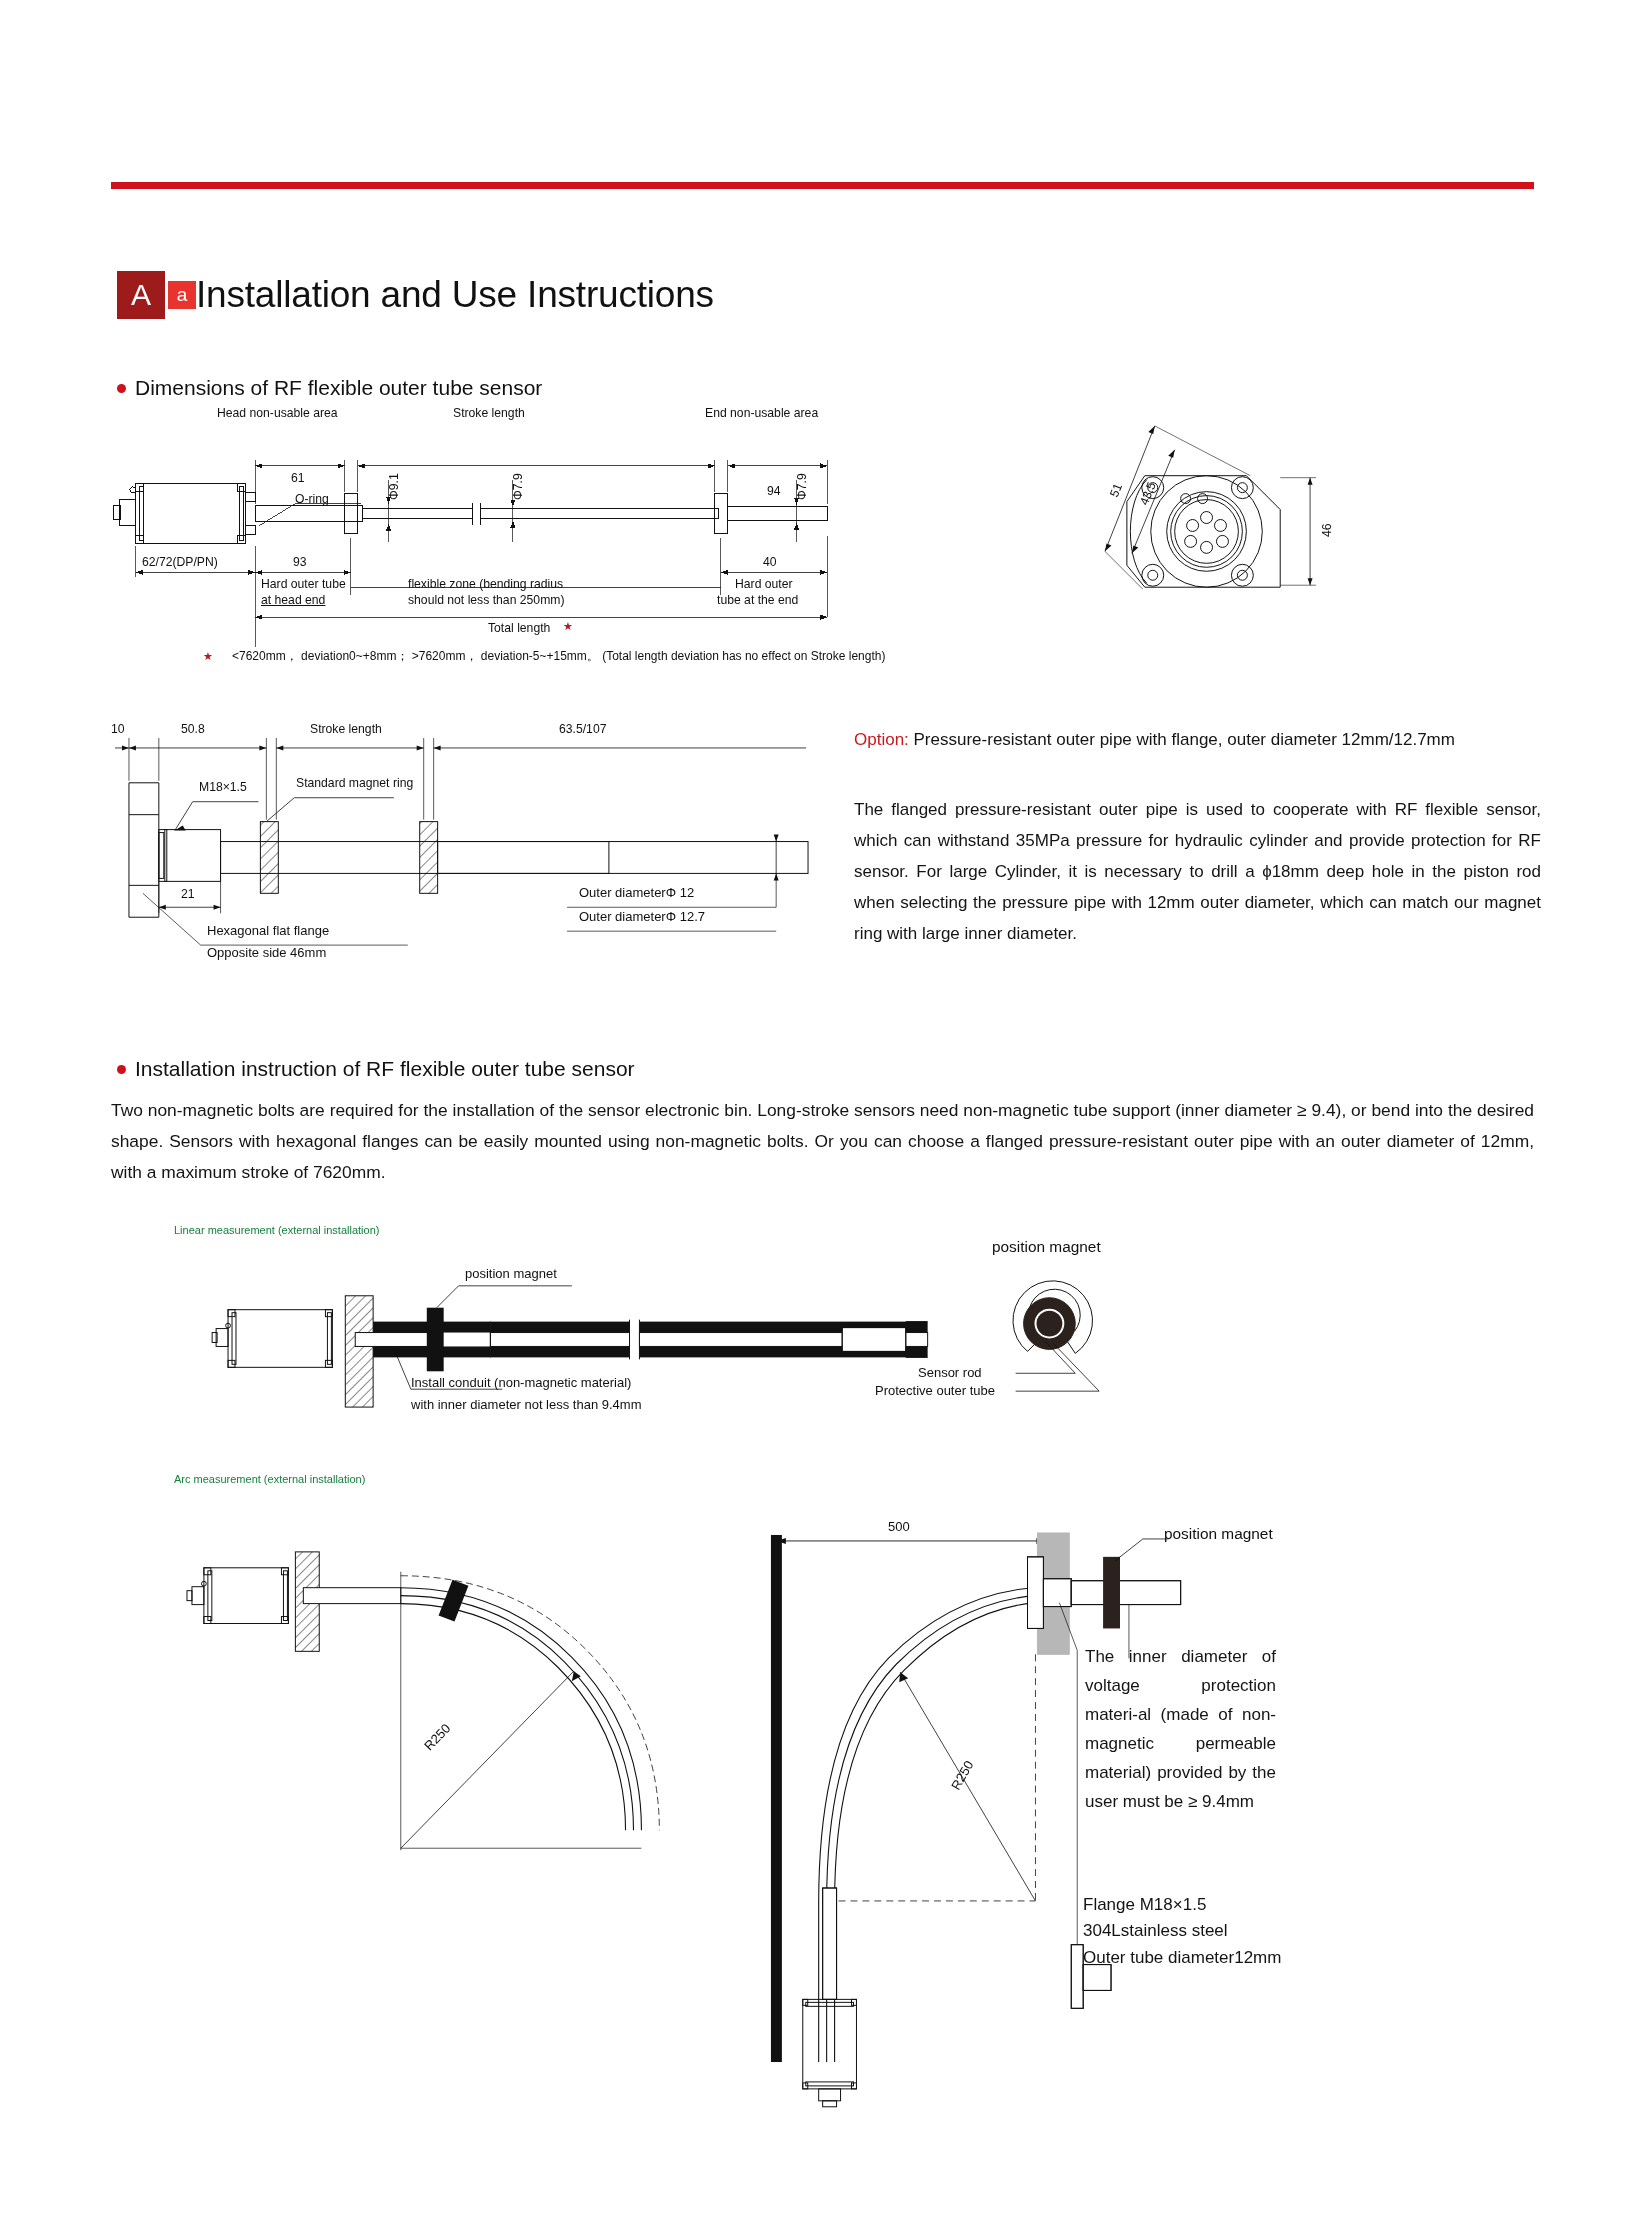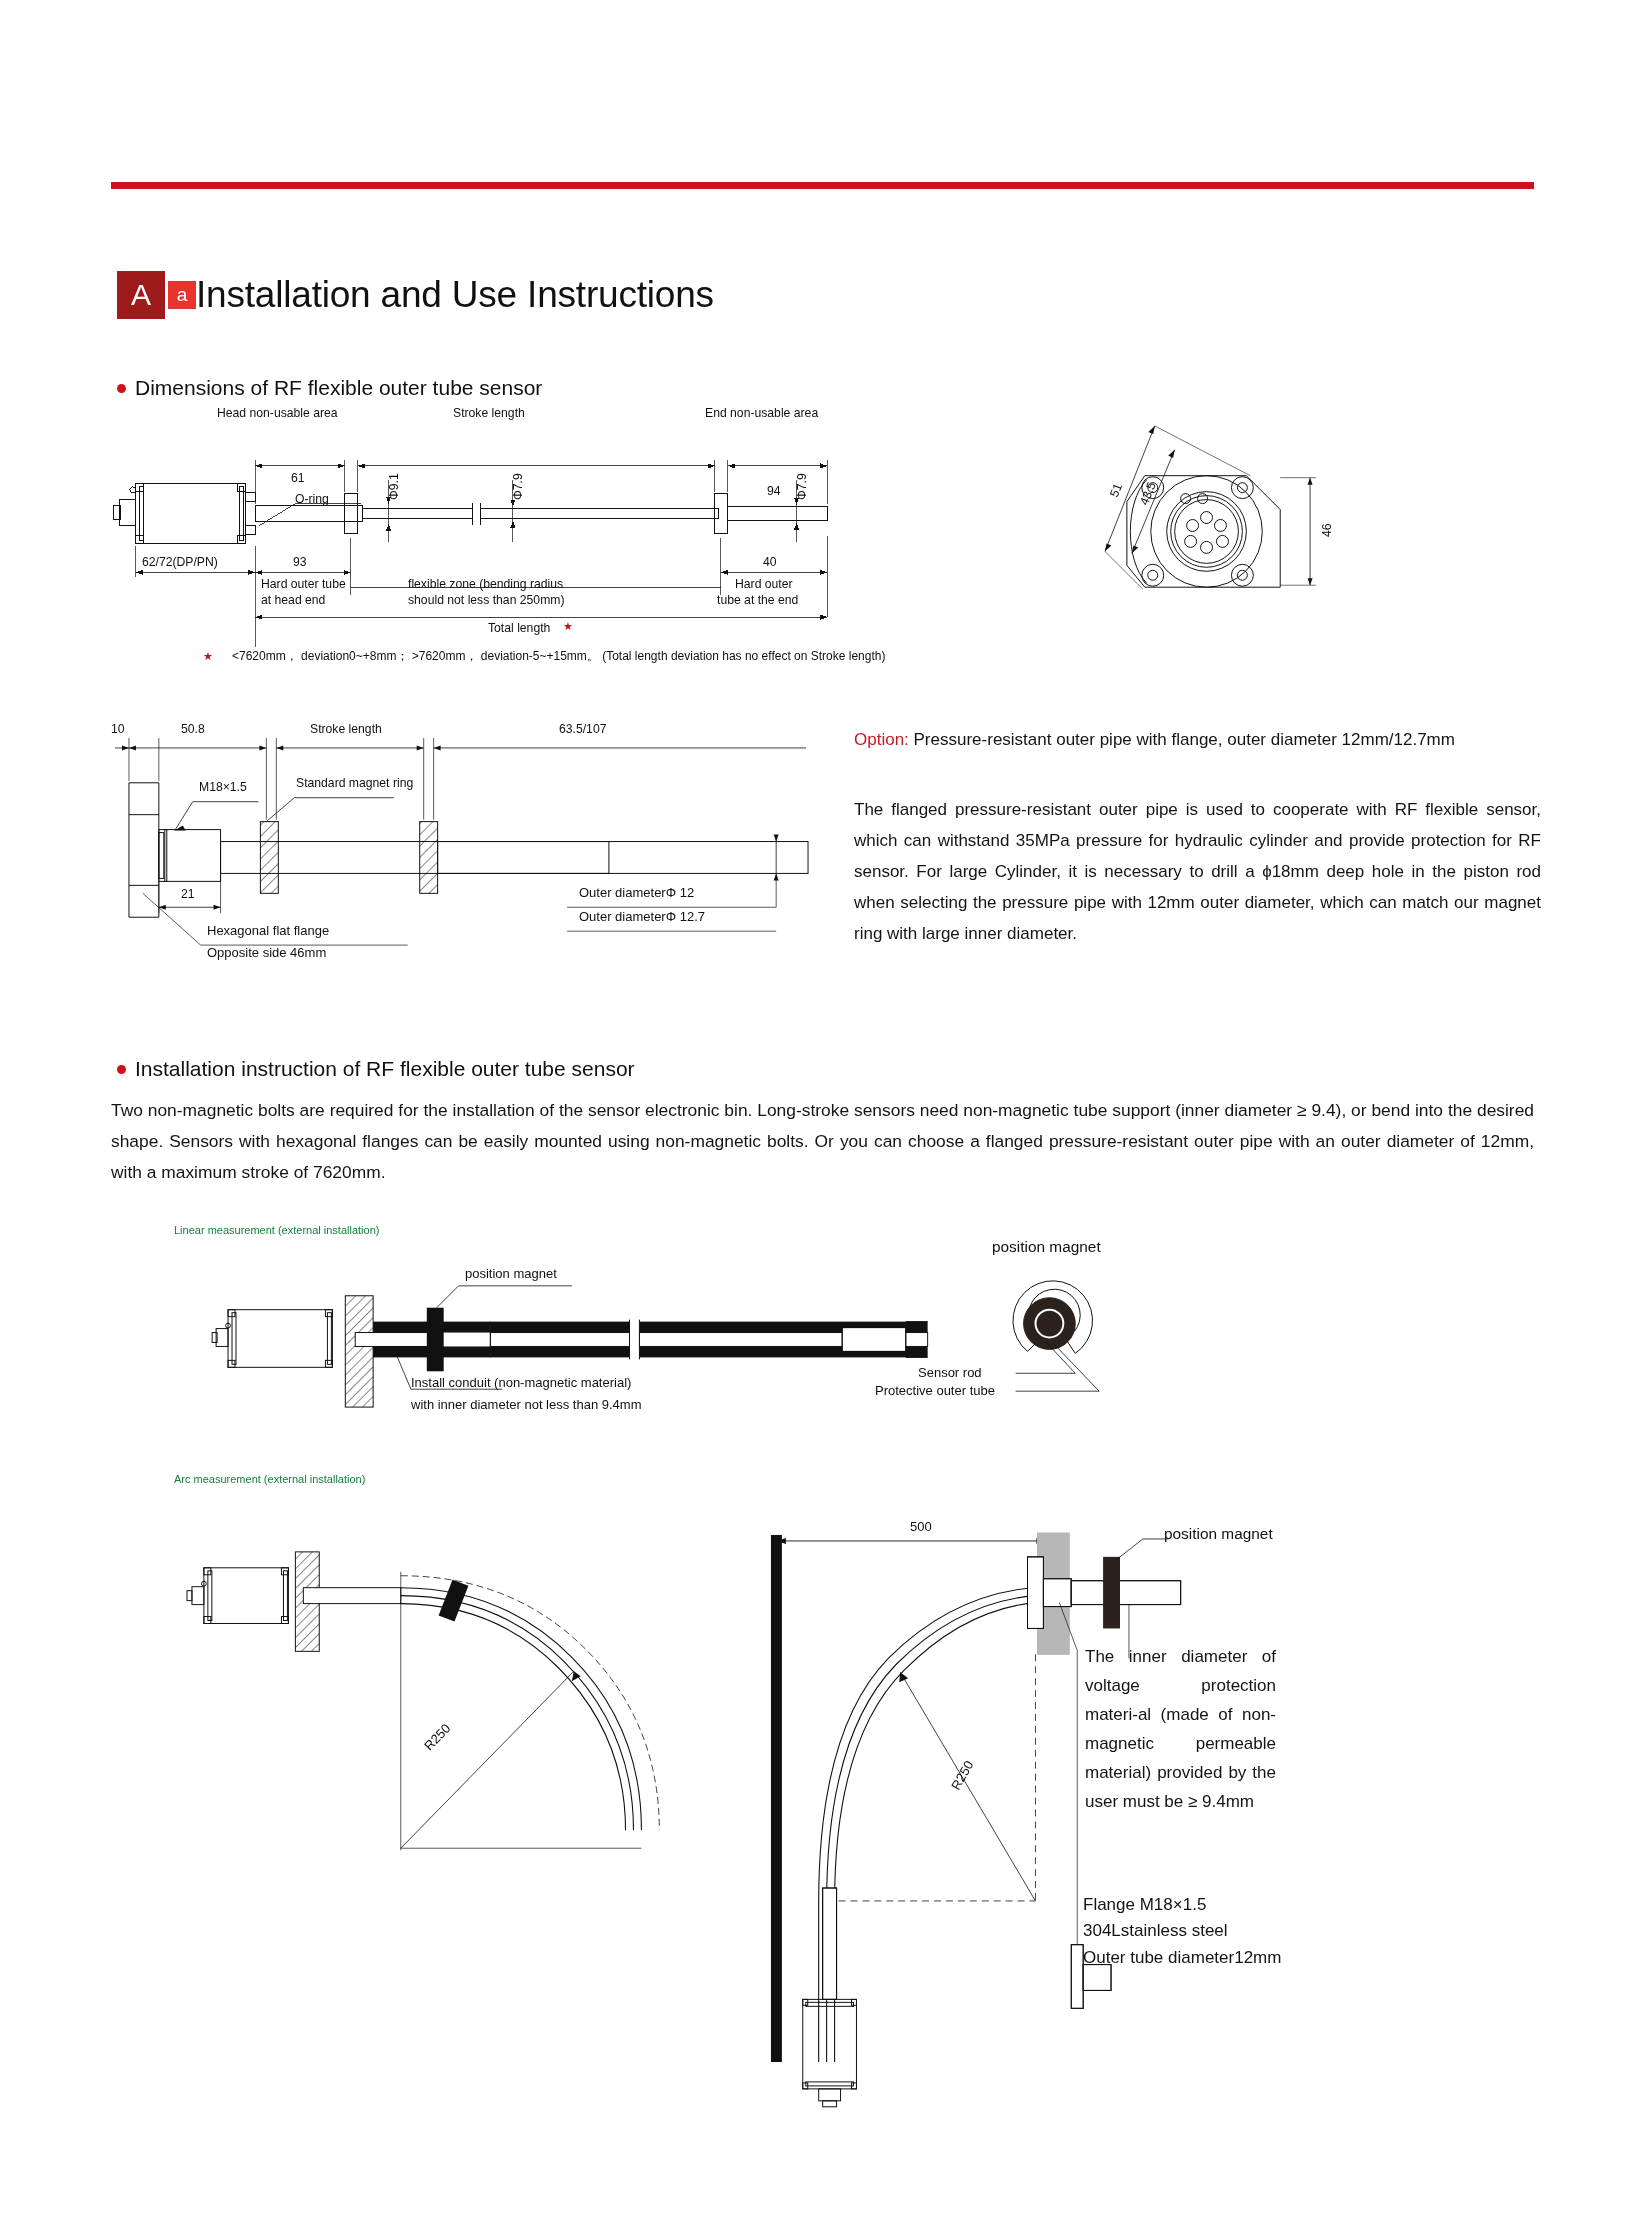--- a/index.html
+++ b/index.html
@@ -229,21 +229,21 @@
   <div class="cadtext" style="left:191px; top:53px;">61</div>
   <div class="cadtext" style="left:667px; top:53px;margin-top:13px;">94</div>
   <div class="cadtext" style="left:195px; top:74px;">O-ring</div>
   <div class="cadtext rot90" style="left:287px; top:82px;">Φ9.1</div>
   <div class="cadtext rot90" style="left:411px; top:82px;">Φ7.9</div>
   <div class="cadtext rot90" style="left:695px; top:82px;">Φ7.9</div>
   <div class="cadtext" style="left:42px; top:137px;">62/72(DP/PN)</div>
   <div class="cadtext" style="left:193px; top:137px;">93</div>
   <div class="cadtext" style="left:663px; top:137px;">40</div>
   <div class="cadtext" style="left:161px; top:159px;">Hard outer tube</div>
-  <div class="cadtext" style="left:161px; top:175px;">at head end</div>
+  <div class="cadtext" style="left:161px; top:175px;text-decoration:underline;">at head end</div>
   <div class="cadtext" style="left:308px; top:159px;">flexible zone (bending radius</div>
   <div class="cadtext" style="left:308px; top:175px;">should not less than 250mm)</div>
   <div class="cadtext" style="left:635px; top:159px;">Hard outer</div>
   <div class="cadtext" style="left:617px; top:175px;">tube at the end</div>
   <div class="cadtext" style="left:388px; top:203px;">Total length</div>
   <div class="cadtext note-red" style="left:463px; top:202px; font-size:11px;">★</div>
 
   <div class="cadtext note-red" style="left:103px; top:232px; font-size:11px;">★</div>
   <div class="cadtext" style="left:132px; top:230px; font-size:12px;">&lt;7620mm， deviation0~+8mm；  &gt;7620mm， deviation-5~+15mm。  (Total length deviation has no effect on Stroke length)</div>
 </div>
@@ -564,21 +564,21 @@
     <rect x="91" y="611" width="5" height="6"></rect>
     <rect x="58" y="617" width="22" height="12"></rect>
     <rect x="62" y="629" width="14" height="6"></rect>
 
     <rect x="312" y="472" width="12" height="64" fill="#fff"></rect>
     <rect x="312" y="472" width="12" height="64"></rect>
     <rect x="324" y="492" width="28" height="26" fill="#fff"></rect>
     <rect x="324" y="492" width="28" height="26"></rect>
   </g>
 </svg>
-  <div class="cadtext md" style="left:127px; top:44px;margin-left:22px;">500</div>
+  <div class="cadtext md" style="left:127px; top:44px;">500</div>
   <div class="cadtext lg" style="left:403px; top:50px;">position magnet</div>
   <div class="cadtext md" style="left:187px; top:310px; transform:rotate(-60deg); transform-origin:left top;">R250</div>
 </div>
 
 <div class="blocktext" style="left:1085px; top:1642px; width:191px;">The inner diameter of voltage protection materi-al (made of non-magnetic permeable material) provided by the user must be ≥ 9.4mm</div>
 
 <div class="plaintext" style="left:1083px; top:1891px; width:318px;">Flange M18×1.5</div>
 <div class="plaintext" style="left:1083px; top:1917px; width:318px;">304Lstainless steel</div>
 <div class="plaintext" style="left:1083px; top:1944px; width:338px;">Outer tube diameter12mm</div>
 

